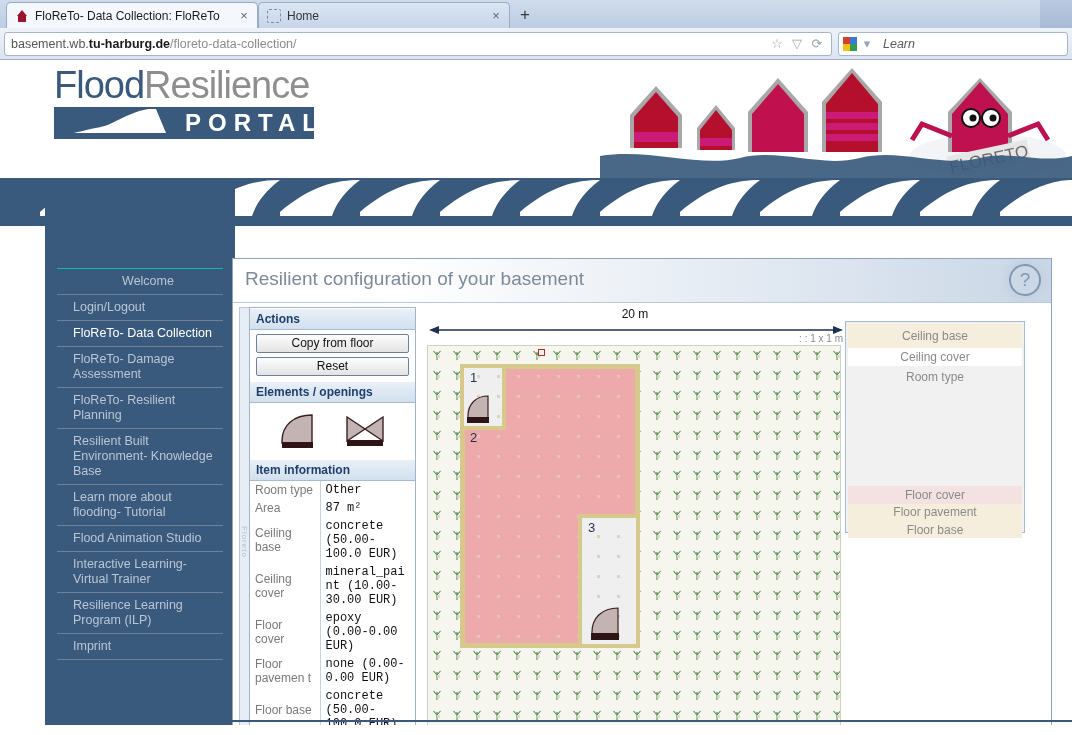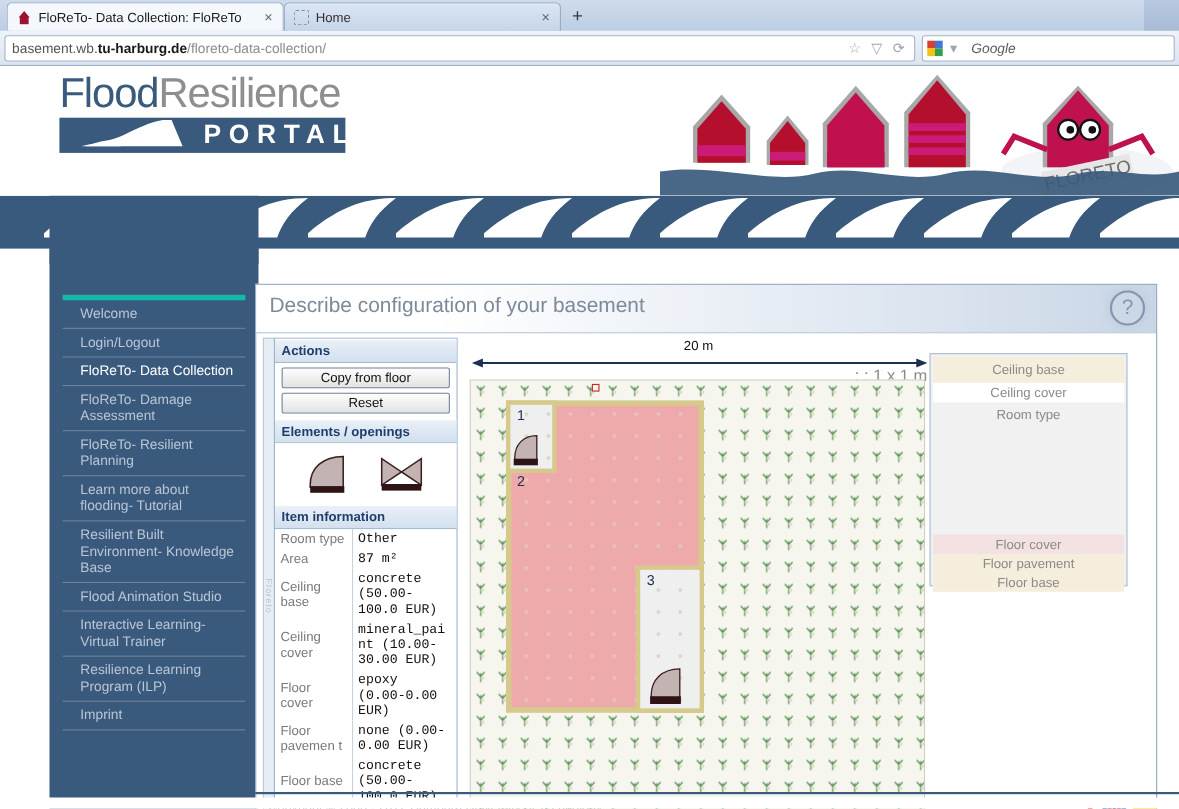--- a/index.html
+++ b/index.html
@@ -75,21 +75,21 @@
 
   
   #waves { position:absolute; left:0; top:118px; width:1072px; height:62px; }
 
   
   #sidebar { position:absolute; left:45px; top:118px; width:190px; height:557px;
     background:#3a5a7d; }
   #nav { padding:90px 0 0 0; }
   .nav-item { margin:0 12px; padding:5px 0 5px 16px; font-size:12.5px; color:#b9c6d5;
     border-bottom:1px solid #6f8299; line-height:15px; }
-  .nav-item.first { border-top:5px solid #14b8a6; }
+  .nav-item.first { border-top:1px solid #14b8a6;text-align:center; }
   .nav-item.active { color:#ffffff; }
 
   
   #content { position:absolute; left:232px; top:198px; width:820px; height:518px;
     background:#ffffff; border:1px solid #8ea3bc; }
   #content-header { position:absolute; left:0; top:0; width:818px; height:44px;
     background:linear-gradient(to right,#ffffff 0%,#ffffff 20%,#dbe4ef 75%,#c9d6e5 100%);
     border-bottom:1px solid #b9c8da; }
   #content-title { position:absolute; left:12px; top:9px; font-size:19px; color:#7d8a99; }
   #help-icon { position:absolute; right:10px; top:5px; width:32px; height:32px;
@@ -118,21 +118,21 @@
   #info-scroll { height:278px; overflow:hidden; }
   #tool-tab { position:absolute; left:6px; top:48px; width:11px; height:457px;
     background:#e7edf4; border:1px solid #b9c8d8; color:#b4c1cf; font-size:8px;
     writing-mode:vertical-rl; text-align:center; letter-spacing:1px; padding-top:12px; }
 
   
   #canvas-wrap { position:absolute; left:190px; top:48px; width:424px; height:457px; }
   #dim-label { position:absolute; left:0; top:0; width:424px; text-align:center;
     font-size:12px; color:#111; }
   #dim-arrow { position:absolute; left:6px; top:18px; width:414px; height:10px; }
-  #scale-label { position:absolute; right:4px; top:26px; font-size:15px; color:#8a8a8a; }
+  #scale-label { position:absolute; right:4px; top:26px; font-size:10px; color:#8a8a8a; }
   #grid { position:absolute; left:4px; top:38px; width:414px; height:406px;
     border:1px solid #cfcfc2; overflow:hidden;
     background-color:#f6f5ee; }
   #grid-svg { position:absolute; left:0; top:0; }
   #marker { position:absolute; left:110px; top:3px; width:7px; height:7px;
     border:1px solid #cc2222; background:#f6f5ee; }
 
   
   #legend { position:absolute; left:612px; top:62px; width:180px; height:212px;
     background:#f1f1f1; border:1px solid #a7bcd2; padding:2px; }
@@ -183,21 +183,21 @@
       <span class="navicon">⟳</span>
     </div>
     <div id="searchbar">
       <span id="g-logo">
         <i class="q1"></i>
           <i class="q2"></i>
           <i class="q3"></i>
           <i class="q4"></i>
       </span>
       <span class="navicon">▾</span>
-      <span id="search-placeholder">Google</span>
+      <span id="search-placeholder">Learn</span>
     </div>
   </div>
 </div>
 
 <div id="page">
 
   <div id="banner">
     <div id="logo-wrap">
       <div id="logo-text">
         <span class="flood">Flood</span><span class="resil">Resilience</span>
@@ -276,37 +276,37 @@
         <span>Welcome</span></div>
       <div class="nav-item">
         <span>Login/Logout</span></div>
       <div class="nav-item active">
         <span>FloReTo- Data Collection</span></div>
       <div class="nav-item">
         <span>FloReTo- Damage Assessment</span></div>
       <div class="nav-item">
         <span>FloReTo- Resilient Planning</span></div>
       <div class="nav-item">
+        <span>Resilient Built Environment- Knowledge Base</span></div>
+      <div class="nav-item">
         <span>Learn more about flooding- Tutorial</span></div>
-      <div class="nav-item">
-        <span>Resilient Built Environment- Knowledge Base</span></div>
       <div class="nav-item">
         <span>Flood Animation Studio</span></div>
       <div class="nav-item">
         <span>Interactive Learning- Virtual Trainer</span></div>
       <div class="nav-item">
         <span>Resilience Learning Program (ILP)</span></div>
       <div class="nav-item">
         <span>Imprint</span></div>
     </nav>
   </div>
 
   <div id="content">
     <div id="content-header">
-      <div id="content-title">Describe configuration of your basement</div>
+      <div id="content-title">Resilient configuration of your basement</div>
       <div id="help-icon">?</div>
     </div>
 
     <div id="tool-tab">Floreto</div>
 
     <div id="toolpanel">
       <div class="panel-title">Actions</div>
       <div style="padding:0 0 5px 0;">
         <div class="btn">Copy from floor</div>
         <div class="btn">Reset</div>

